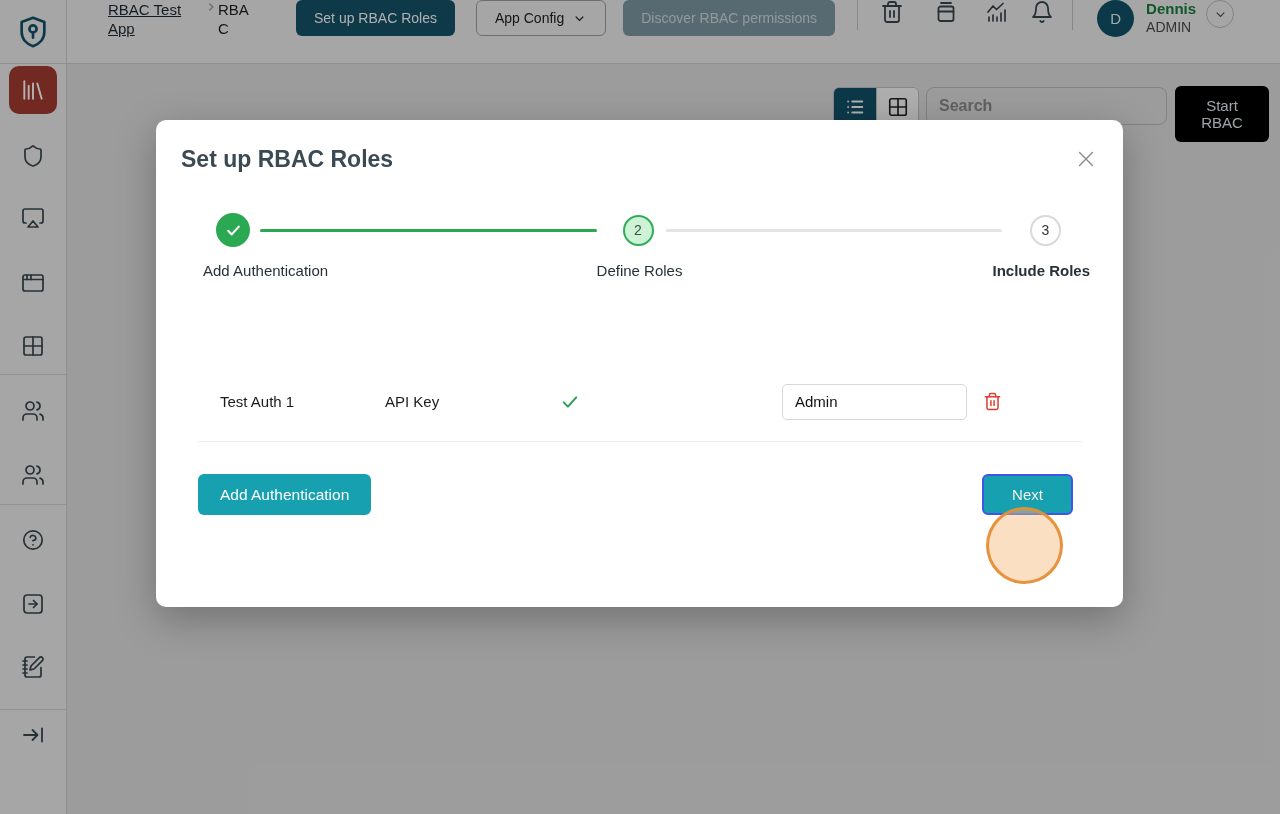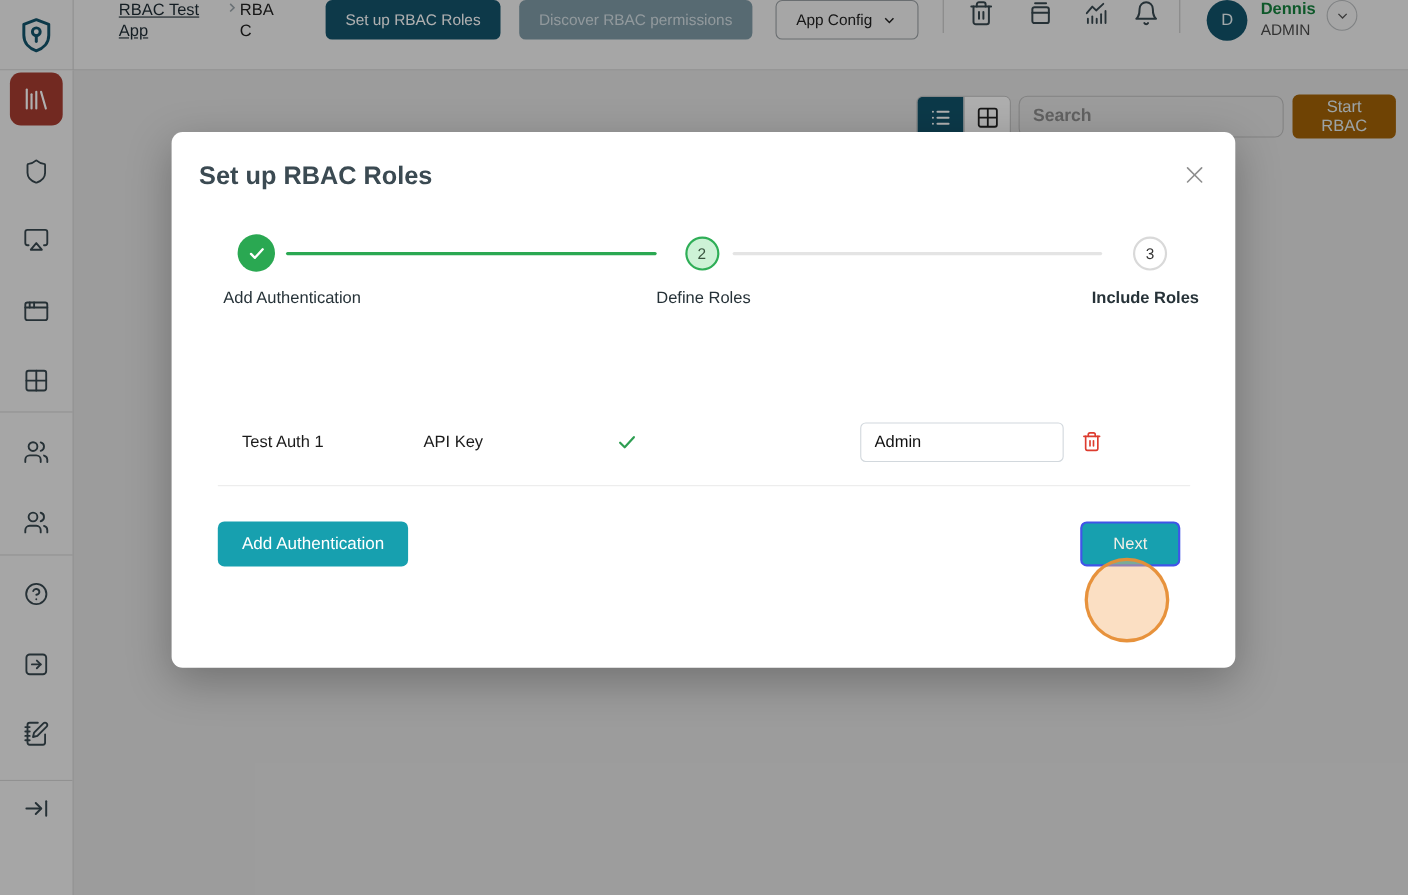--- a/index.html
+++ b/index.html
@@ -53,22 +53,22 @@
   .toggle-btn { width:42px; height:38px; display:flex; align-items:center; justify-content:center; cursor:pointer; }
   .toggle-list { background:#12536b; color:#fff; }
   .toggle-grid { background:#fdfdfd; color:#222; border-left:1px solid #c3c3c3; }
   .search-box { position:absolute; top:87px; left:926px; width:241px; height:38px;
                 border:1px solid #bdbdbd; border-radius:8px; display:flex; align-items:center;
                 padding:0 12px; z-index:1; }
   .search-box input { border:none; outline:none; background:transparent; flex:1;
                       font-family:inherit; font-size:16px; color:#333;font-weight:bold; }
   .search-box input::placeholder { color:#8d8d8d; }
   .search-icon { width:20px; height:20px; color:#333; }
-  .btn-start { position:absolute; top:86px; left:1175px; width:94px; height:40px;
-               background:#a16207; color:#e2ecf1; font-size:15px; z-index:1; }
+  .btn-start { position:absolute; top:86px; left:1175px; width:94px; height:56px;
+               background:#000000; color:#e2ecf1; font-size:15px; z-index:1; }
 
   
   .overlay { position:absolute; inset:0; background:rgba(0,0,0,0.31); z-index:40; }
 
   
   .modal { position:absolute; left:156px; top:120px; width:967px; height:487px;
            background:#fff; border-radius:10px; box-shadow:0 12px 40px rgba(0,0,0,0.28); z-index:50; }
   .modal-header { display:flex; justify-content:space-between; align-items:flex-start;
                   padding:26px 26px 0 25px; }
   .modal-title { font-size:23px; font-weight:bold; color:#3b4a52; }
@@ -124,27 +124,27 @@
       <circle cx="12" cy="9.8" r="2.5"></circle>
         <path d="M12 12.3V16"></path>
     </svg>
   </div>
   <div class="crumb-app">RBAC Test App</div>
   <svg class="crumb-sep" width="14" height="14" viewBox="0 0 24 24" fill="none" stroke="currentColor" stroke-width="2.5">
       <path d="m9 6 6 6-6 6"></path>
     </svg>
   <div class="crumb-cur">RBA C</div>
   <button class="btn btn-setup">Set up RBAC Roles</button>
-  <button class="btn btn-discover">Discover RBAC permissions</button>
   <button class="btn btn-appconfig">
     <span>App Config</span>
     <svg width="15" height="15" viewBox="0 0 24 24" fill="none" stroke="#222" stroke-width="2.2">
         <path d="m6 9 6 6 6-6"></path>
       </svg>
   </button>
+  <button class="btn btn-discover">Discover RBAC permissions</button>
   <div class="tb-divider"></div>
   <svg class="tb-icon" viewBox="0 0 24 24" fill="none" stroke="currentColor" stroke-width="1.8" stroke-linecap="round" stroke-linejoin="round">
     <path d="M3 6h18"></path>
       <path d="M19 6v14a2 2 0 0 1-2 2H7a2 2 0 0 1-2-2V6"></path>
       <path d="M8 6V4a2 2 0 0 1 2-2h4a2 2 0 0 1 2 2v2"></path>
       <path d="M10 11v6"></path>
       <path d="M14 11v6"></path>
   </svg>
   <svg class="tb-icon" style="margin-left:30px" viewBox="0 0 24 24" fill="none" stroke="currentColor" stroke-width="1.8" stroke-linecap="round" stroke-linejoin="round">
     <path d="M7 3h10"></path>

